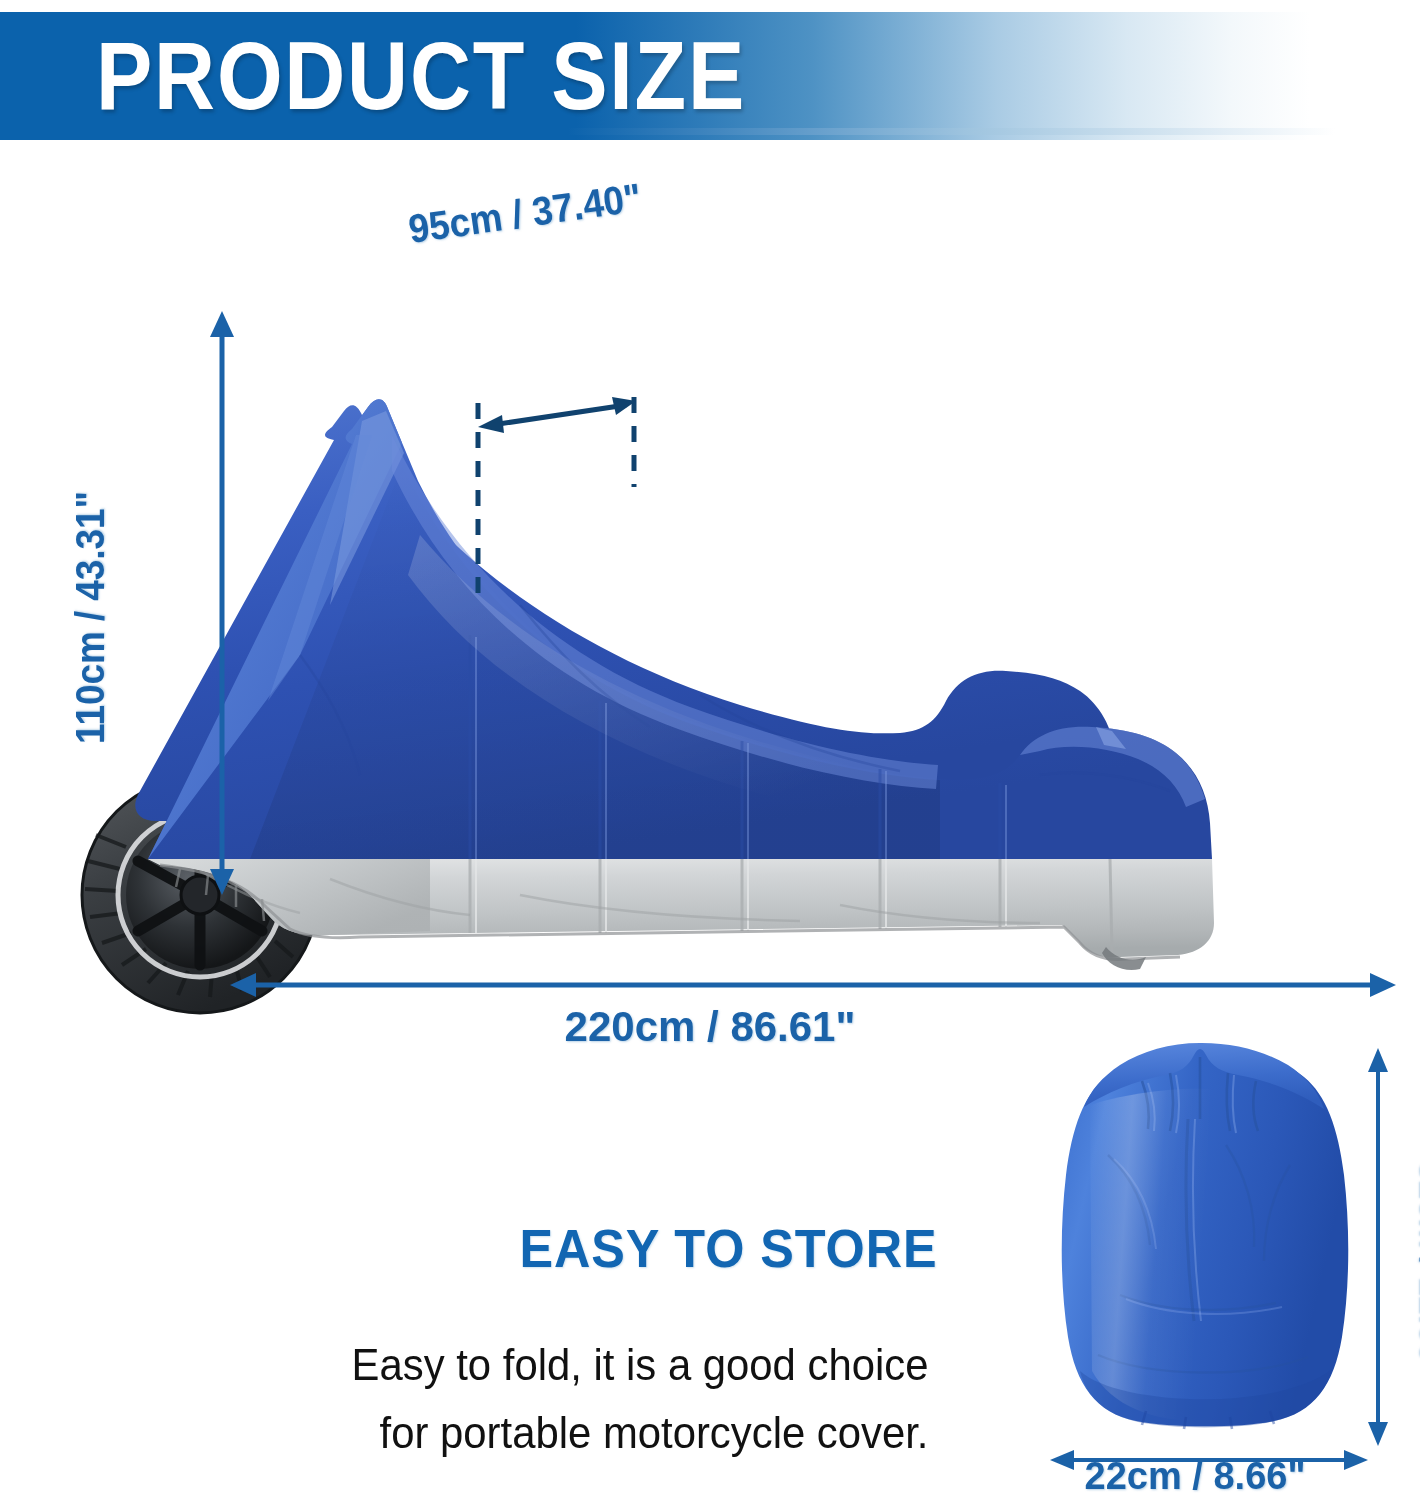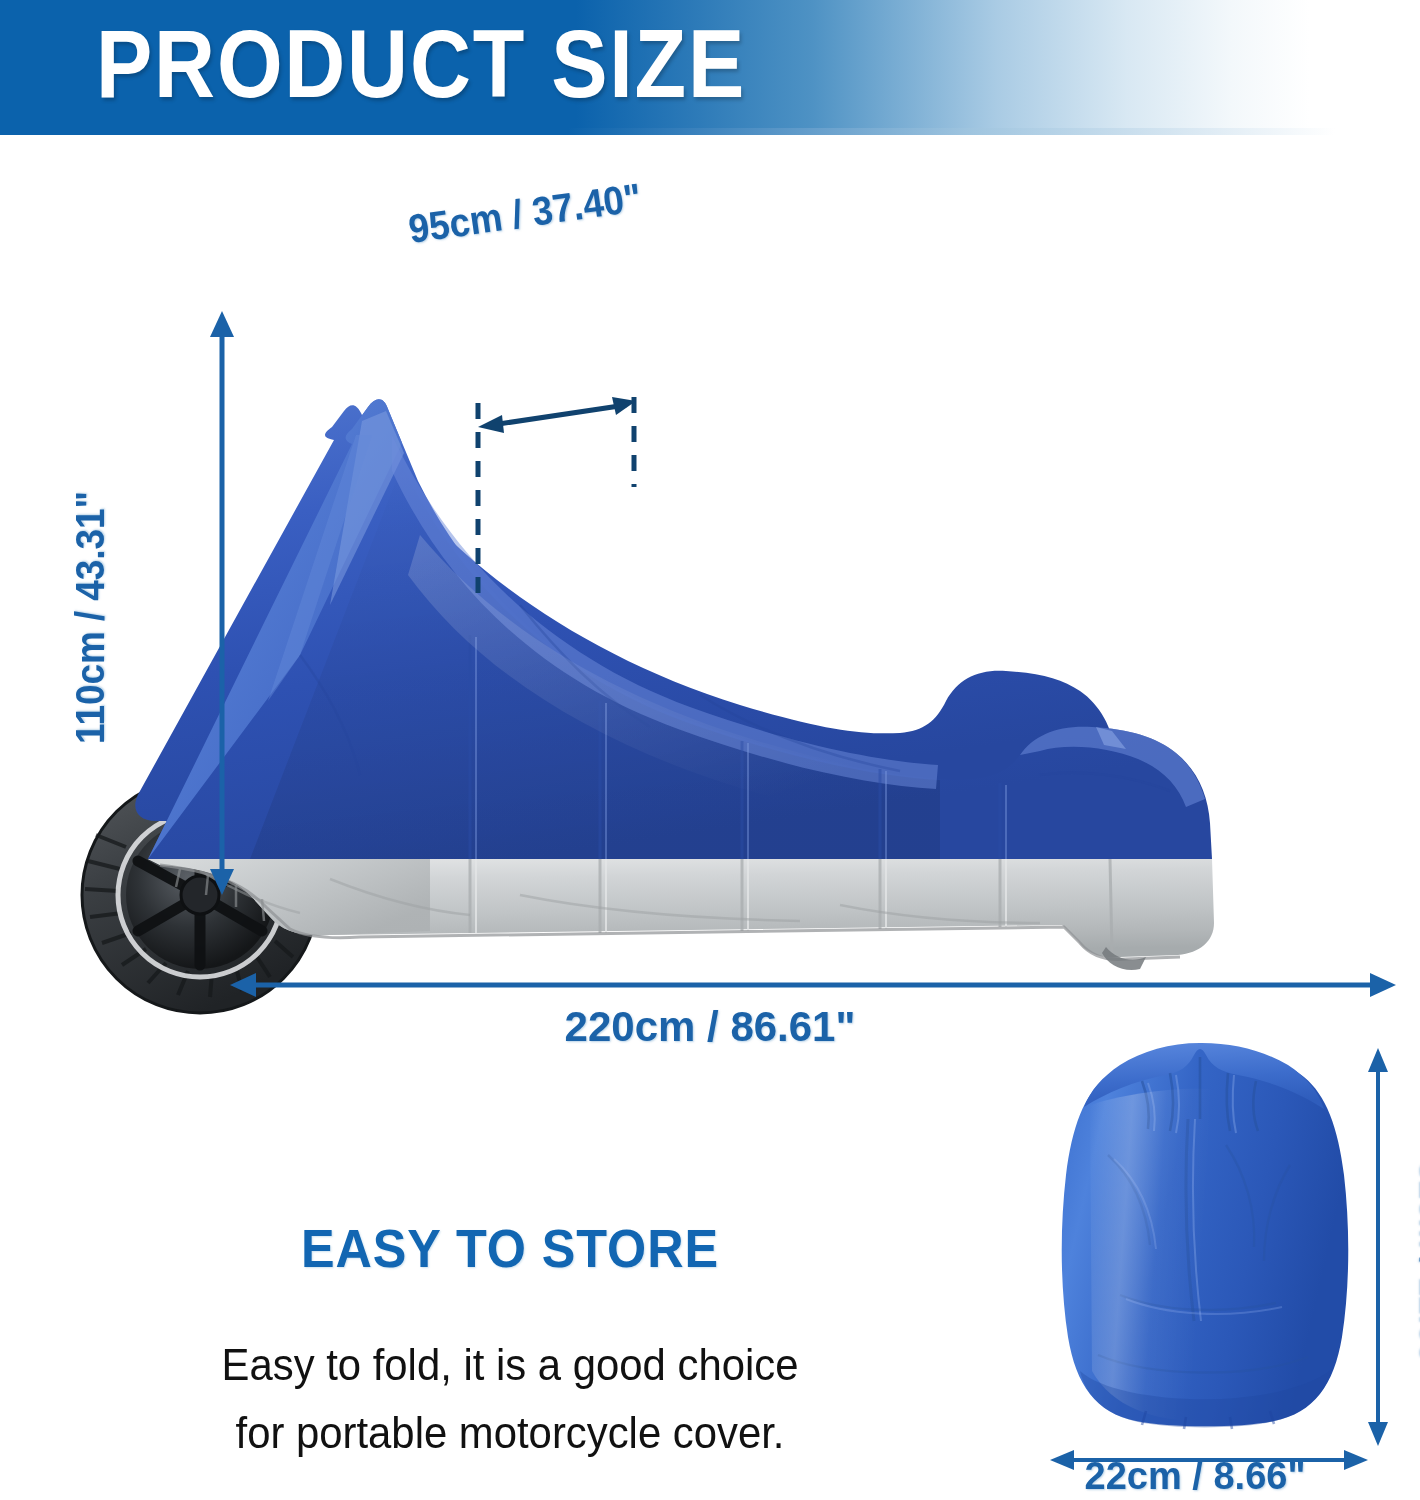--- a/index.html
+++ b/index.html
@@ -4,21 +4,21 @@
 <style>
   html,body{margin:0;padding:0;background:#ffffff;}
   body{
     width:1420px;height:1500px;position:relative;overflow:hidden;
     font-family:"Liberation Sans", sans-serif;
     -webkit-font-smoothing:antialiased;
   }
 
   
   #header-banner{
-    position:absolute;left:0;top:0;width:1310px;height:128px;
+    position:absolute;left:0;top:12px;width:1310px;height:128px;
     background:linear-gradient(to right,
         #0B62AC 0%, #0B62AC 44%, #4e92c4 62%, #a9cbe4 76%,
         #d8e8f3 86%, #f3f8fb 94%, #ffffff 100%);
   }
   #header-title{
     position:absolute;left:96px;top:8px;
     font-size:96px;font-weight:bold;color:#ffffff;
     letter-spacing:2px;line-height:112px;
     font-family:"Liberation Sans", sans-serif;
     transform:scaleX(0.88);transform-origin:left center;
@@ -37,21 +37,21 @@
     text-shadow:1px 1px 2px rgba(120,170,210,.5);
   }
 
   
   #scene{position:absolute;left:0;top:135px;width:1420px;height:920px;}
 
   
   #bag-figure{position:absolute;left:1050px;top:1035px;width:310px;height:400px;}
 
   
-  #easy-block{position:absolute;left:60px;top:1218px;width:900px;text-align:center;}
+  #easy-block{position:absolute;left:60px;top:1218px;width:900px;text-align:right;}
   #easy-heading{
     font-size:53px;font-weight:bold;color:#1266B2;letter-spacing:1px;
     transform:scaleX(.95);transform-origin:center;
     text-shadow:1px 1px 2px rgba(150,190,220,.45);
   }
   .easy-line{
     font-size:45px;color:#111111;line-height:68px;
     transform:scaleX(.93);transform-origin:center;
   }
   #easy-body{margin-top:52px;}

